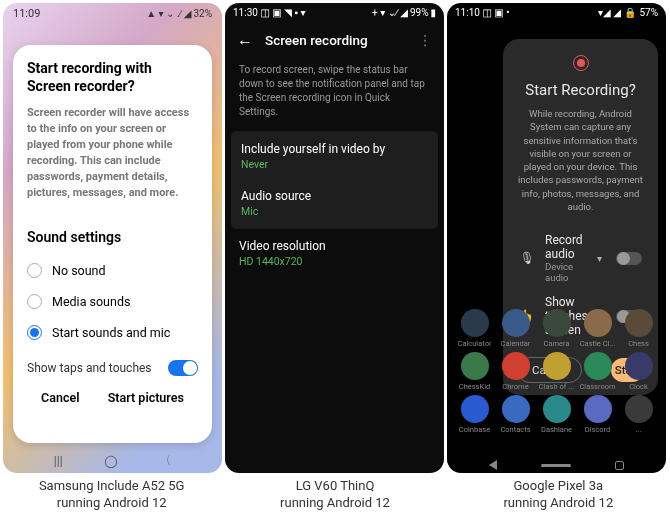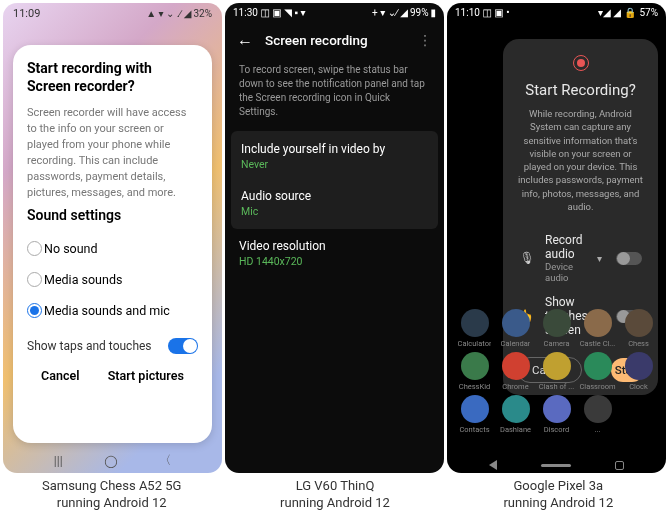--- a/index.html
+++ b/index.html
@@ -7,23 +7,23 @@
 .row{display:flex;gap:3px;padding:3px;}
 .phone{width:219px;height:470px;position:relative;border-radius:14px;overflow:hidden;}
 .caption{text-align:center;font-size:13px;color:#333;line-height:1.3;margin-top:2px;flex:1;}
 .captions{display:flex;}
 
 .phone1{background:linear-gradient(135deg,#e8d4f0 0%,#d4a8c8 25%,#f0c070 55%,#a8b8e8 85%);}
 .status1{display:flex;justify-content:space-between;align-items:center;padding:4px 10px 2px;font-size:11px;color:#333;}
 .status1 .right{display:flex;gap:2px;align-items:center;font-size:10px;}
 .sheet1{position:absolute;top:42px;left:10px;right:10px;bottom:30px;background:#fff;border-radius:18px;padding:14px 14px 10px;display:flex;flex-direction:column;box-shadow:0 2px 8px rgba(0,0,0,0.15);}
 .sheet1 .title{font-size:14px;font-weight:700;color:#000;margin-bottom:10px;line-height:1.3;}
-.sheet1 .body{font-size:11px;color:#777;line-height:1.45;margin-bottom:6px;}
+.sheet1 .body{font-size:11px;color:#777;line-height:1.45;margin-bottom:28px;font-weight:bold;}
 .sheet1 .section{font-size:14px;font-weight:600;color:#000;margin-bottom:10px;}
-.sheet1 .radio-row{display:flex;align-items:center;gap:2px;padding:8px 0;font-size:12.5px;color:#000;}
+.sheet1 .radio-row{display:flex;align-items:center;gap:10px;padding:8px 0;font-size:12.5px;color:#000;}
 .sheet1 .radio-row .radio{width:15px;height:15px;border:1.5px solid #aaa;border-radius:50%;flex-shrink:0;position:relative;}
 .sheet1 .radio-row.selected .radio{border-color:#1a73e8;}
 .sheet1 .radio-row.selected .radio::after{content:"";position:absolute;inset:2px;background:#1a73e8;border-radius:50%;}
 .sheet1 .toggle-row{display:flex;align-items:center;justify-content:space-between;padding:12px 0 8px;font-size:12px;color:#333;}
 .sheet1 .toggle{width:30px;height:16px;background:#1a73e8;border-radius:10px;position:relative;}
 .sheet1 .toggle::after{content:"";position:absolute;right:1px;top:1px;width:14px;height:14px;background:#fff;border-radius:50%;}
 .sheet1 .buttons{display:flex;justify-content:space-around;padding-top:6px;font-size:12.5px;font-weight:600;color:#000;}
 .navbar1{position:absolute;bottom:4px;left:0;right:0;display:flex;justify-content:space-around;align-items:center;padding:0 30px;color:#555;}
 .navbar1 span{font-size:12px;}
 
@@ -90,21 +90,21 @@
       <div class="radio-row">
         <span class="radio"></span>
         <span>No sound</span>
       </div>
       <div class="radio-row">
         <span class="radio"></span>
         <span>Media sounds</span>
       </div>
       <div class="radio-row selected">
         <span class="radio"></span>
-        <span>Media sounds and mic</span>
+        <span>Start sounds and mic</span>
       </div>
       <div class="toggle-row">
         <span>Show taps and touches</span>
         <span class="toggle"></span>
       </div>
       <div class="buttons">
         <span>Cancel</span>
         <span>Start pictures</span>
       </div>
     </div>
@@ -208,20 +208,24 @@
           </div>
           <div class="app">
             <div class="ico" style="background: rgb(42, 138, 90);"></div>
             <div class="lbl">Classroom</div>
           </div>
           <div class="app">
             <div class="ico" style="background: rgb(58, 58, 106);"></div>
             <div class="lbl">Clock</div>
           </div>
           <div class="app">
+            <div class="ico" style="background: rgb(42, 90, 208);"></div>
+            <div class="lbl">Coinbase</div>
+          </div>
+          <div class="app">
             <div class="ico" style="background: rgb(58, 106, 192);"></div>
             <div class="lbl">Contacts</div>
           </div>
           <div class="app">
             <div class="ico" style="background: rgb(42, 138, 138);"></div>
             <div class="lbl">Dashlane</div>
           </div>
           <div class="app">
             <div class="ico" style="background: rgb(90, 106, 192);"></div>
             <div class="lbl">Discord</div>
@@ -234,16 +238,16 @@
     </div>
     <div class="navbar3">
       <span class="tri"></span>
       <span class="pill"></span>
       <span class="sq"></span>
     </div>
   </div>
 </div>
 
 <div class="captions">
-  <div class="caption"><span>Samsung Chess A52 5G</span><br><span>running Android 12</span></div>
+  <div class="caption"><span>Samsung Include A52 5G</span><br><span>running Android 12</span></div>
   <div class="caption"><span>LG V60 ThinQ</span><br><span>running Android 12</span></div>
   <div class="caption"><span>Google Pixel 3a</span><br><span>running Android 12</span></div>
 </div>
 
 </body></html>

